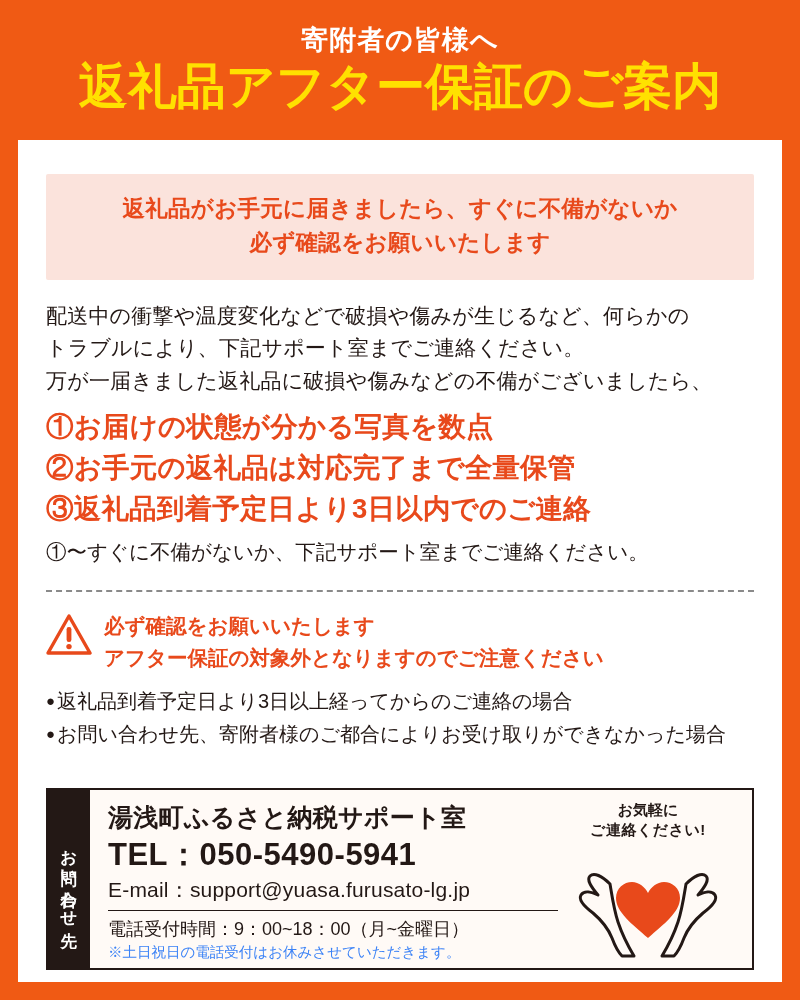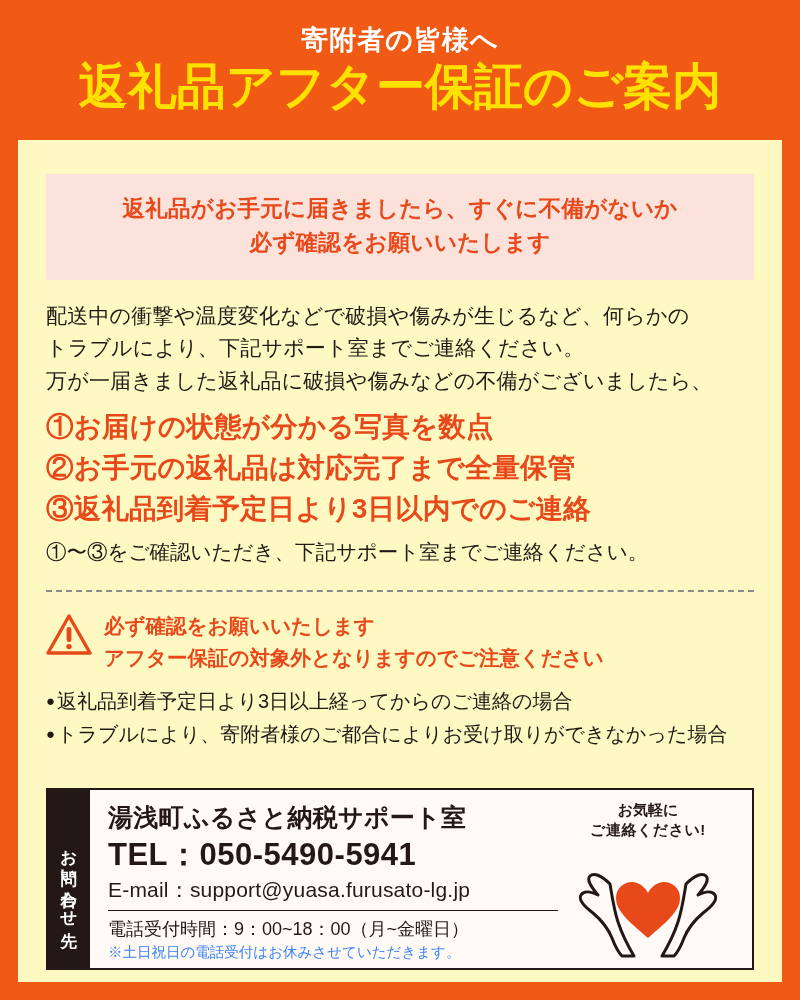--- a/index.html
+++ b/index.html
@@ -40,21 +40,21 @@
     line-height: 1.25;
     margin-top: 0;
   }
   
   .card {
     position: absolute;
     left: 18px;
     top: 140px;
     width: 764px;
     height: 842px;
-    background: #fef9c3;
+    background: #ffffff;
     box-sizing: border-box;
     padding: 0 28px;
   }
   
   .notice {
     margin-top: 34px;
     background: #fbe3dc;
     border-radius: 2px;
     padding: 18px 10px 20px;
     text-align: center;
@@ -259,41 +259,41 @@
       <div>トラブルにより、下記サポート室までご連絡ください。</div>
       <div>万が一届きました返礼品に破損や傷みなどの不備がございましたら、</div>
     </div>
 
     <div class="steps">
       <div class="step">①お届けの状態が分かる写真を数点</div>
       <div class="step">②お手元の返礼品は対応完了まで全量保管</div>
       <div class="step">③返礼品到着予定日より3日以内でのご連絡</div>
     </div>
 
-    <div class="closing">①〜③をご確認いただき、下記サポート室までご連絡ください。</div>
+    <div class="closing">①〜すぐに不備がないか、下記サポート室までご連絡ください。</div>
 
     <div class="divider"></div>
 
     <div class="warn">
       <div class="warn-icon">
         <svg width="46" height="42" viewBox="0 0 46 42" aria-hidden="true">
           <path d="M23 2 L44 39 L2 39 Z" fill="none" stroke="#e8491b" stroke-width="3.4" stroke-linejoin="round"></path>
           <rect x="20.6" y="13" width="4.8" height="15" rx="2.2" fill="#e8491b"></rect>
           <circle cx="23" cy="32.6" r="2.7" fill="#e8491b"></circle>
         </svg>
       </div>
       <div class="warn-text">
         <div class="warn-line">必ず確認をお願いいたします</div>
         <div class="warn-line">アフター保証の対象外となりますのでご注意ください</div>
       </div>
     </div>
 
     <div class="bullets">
       <div class="bullet"><span class="dot">●</span><span>返礼品到着予定日より3日以上経ってからのご連絡の場合</span></div>
-      <div class="bullet"><span class="dot">●</span><span>トラブルにより、寄附者様のご都合によりお受け取りができなかった場合</span></div>
+      <div class="bullet"><span class="dot">●</span><span>お問い合わせ先、寄附者様のご都合によりお受け取りができなかった場合</span></div>
     </div>
 
   </div>
 
   <div class="contact">
     <div class="contact-tab">お問い合わせ先</div>
     <div class="contact-main">
       <div class="contact-org">湯浅町ふるさと納税サポート室</div>
       <div class="contact-tel">TEL：050-5490-5941</div>
       <div class="contact-email">E-mail：support@yuasa.furusato-lg.jp</div>

